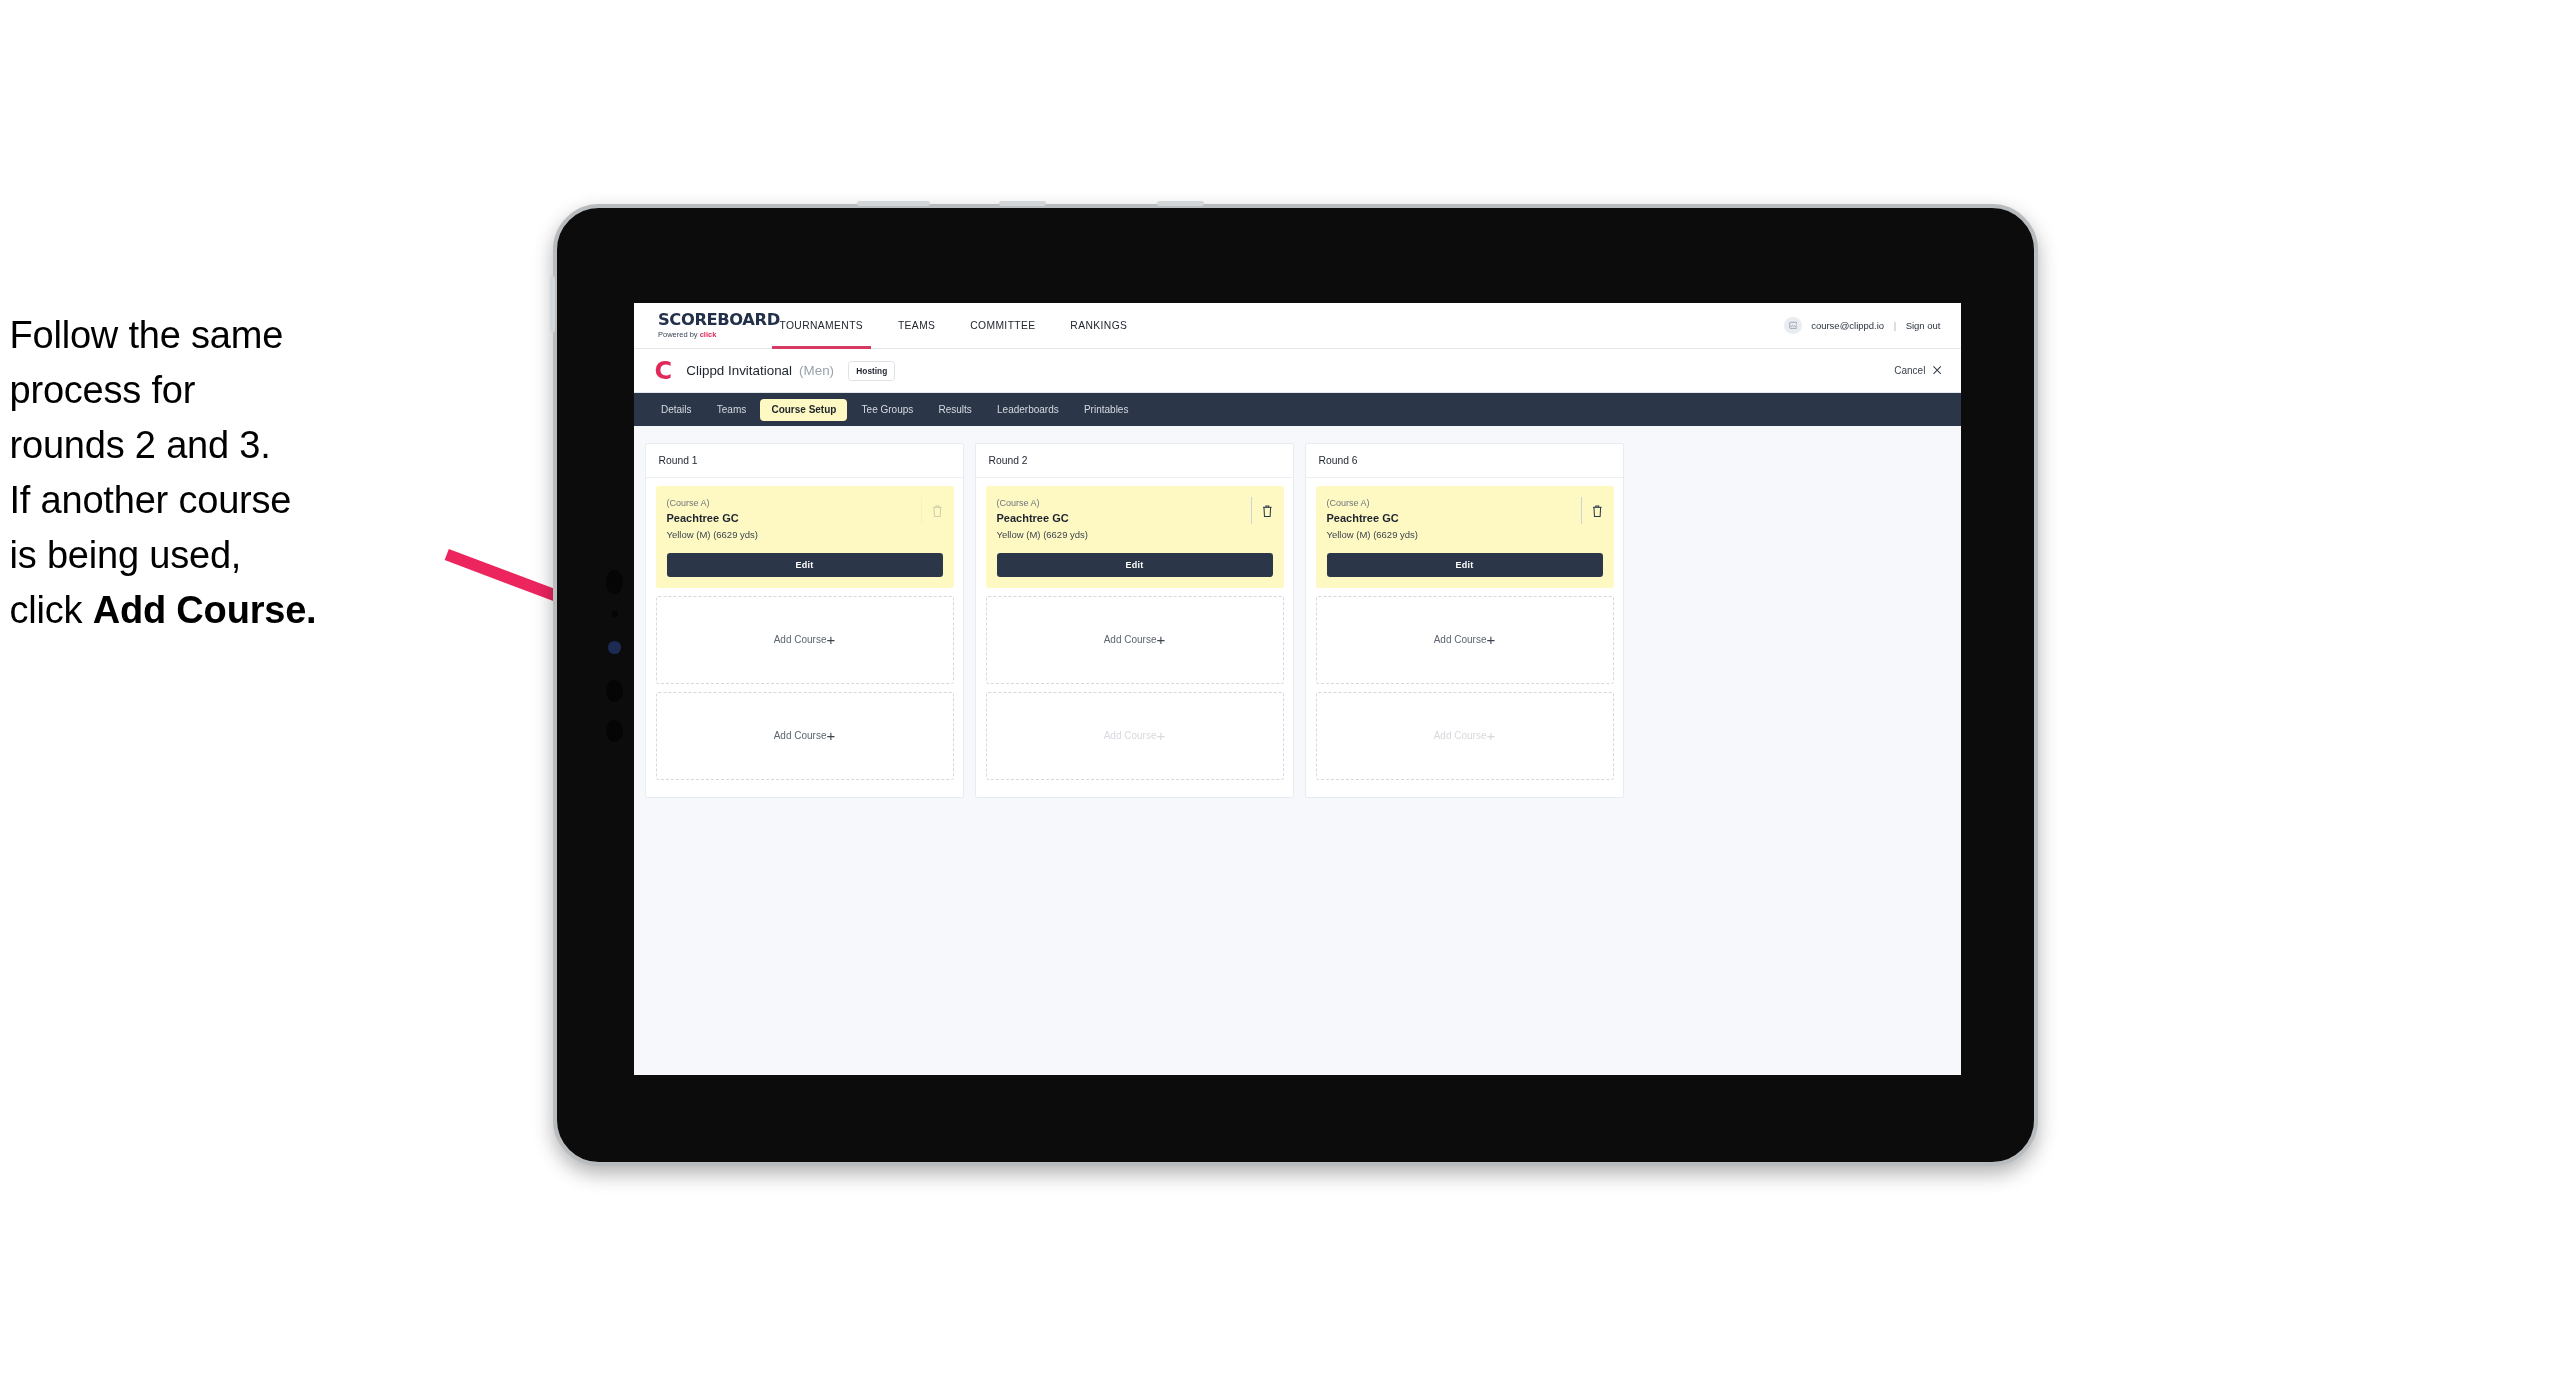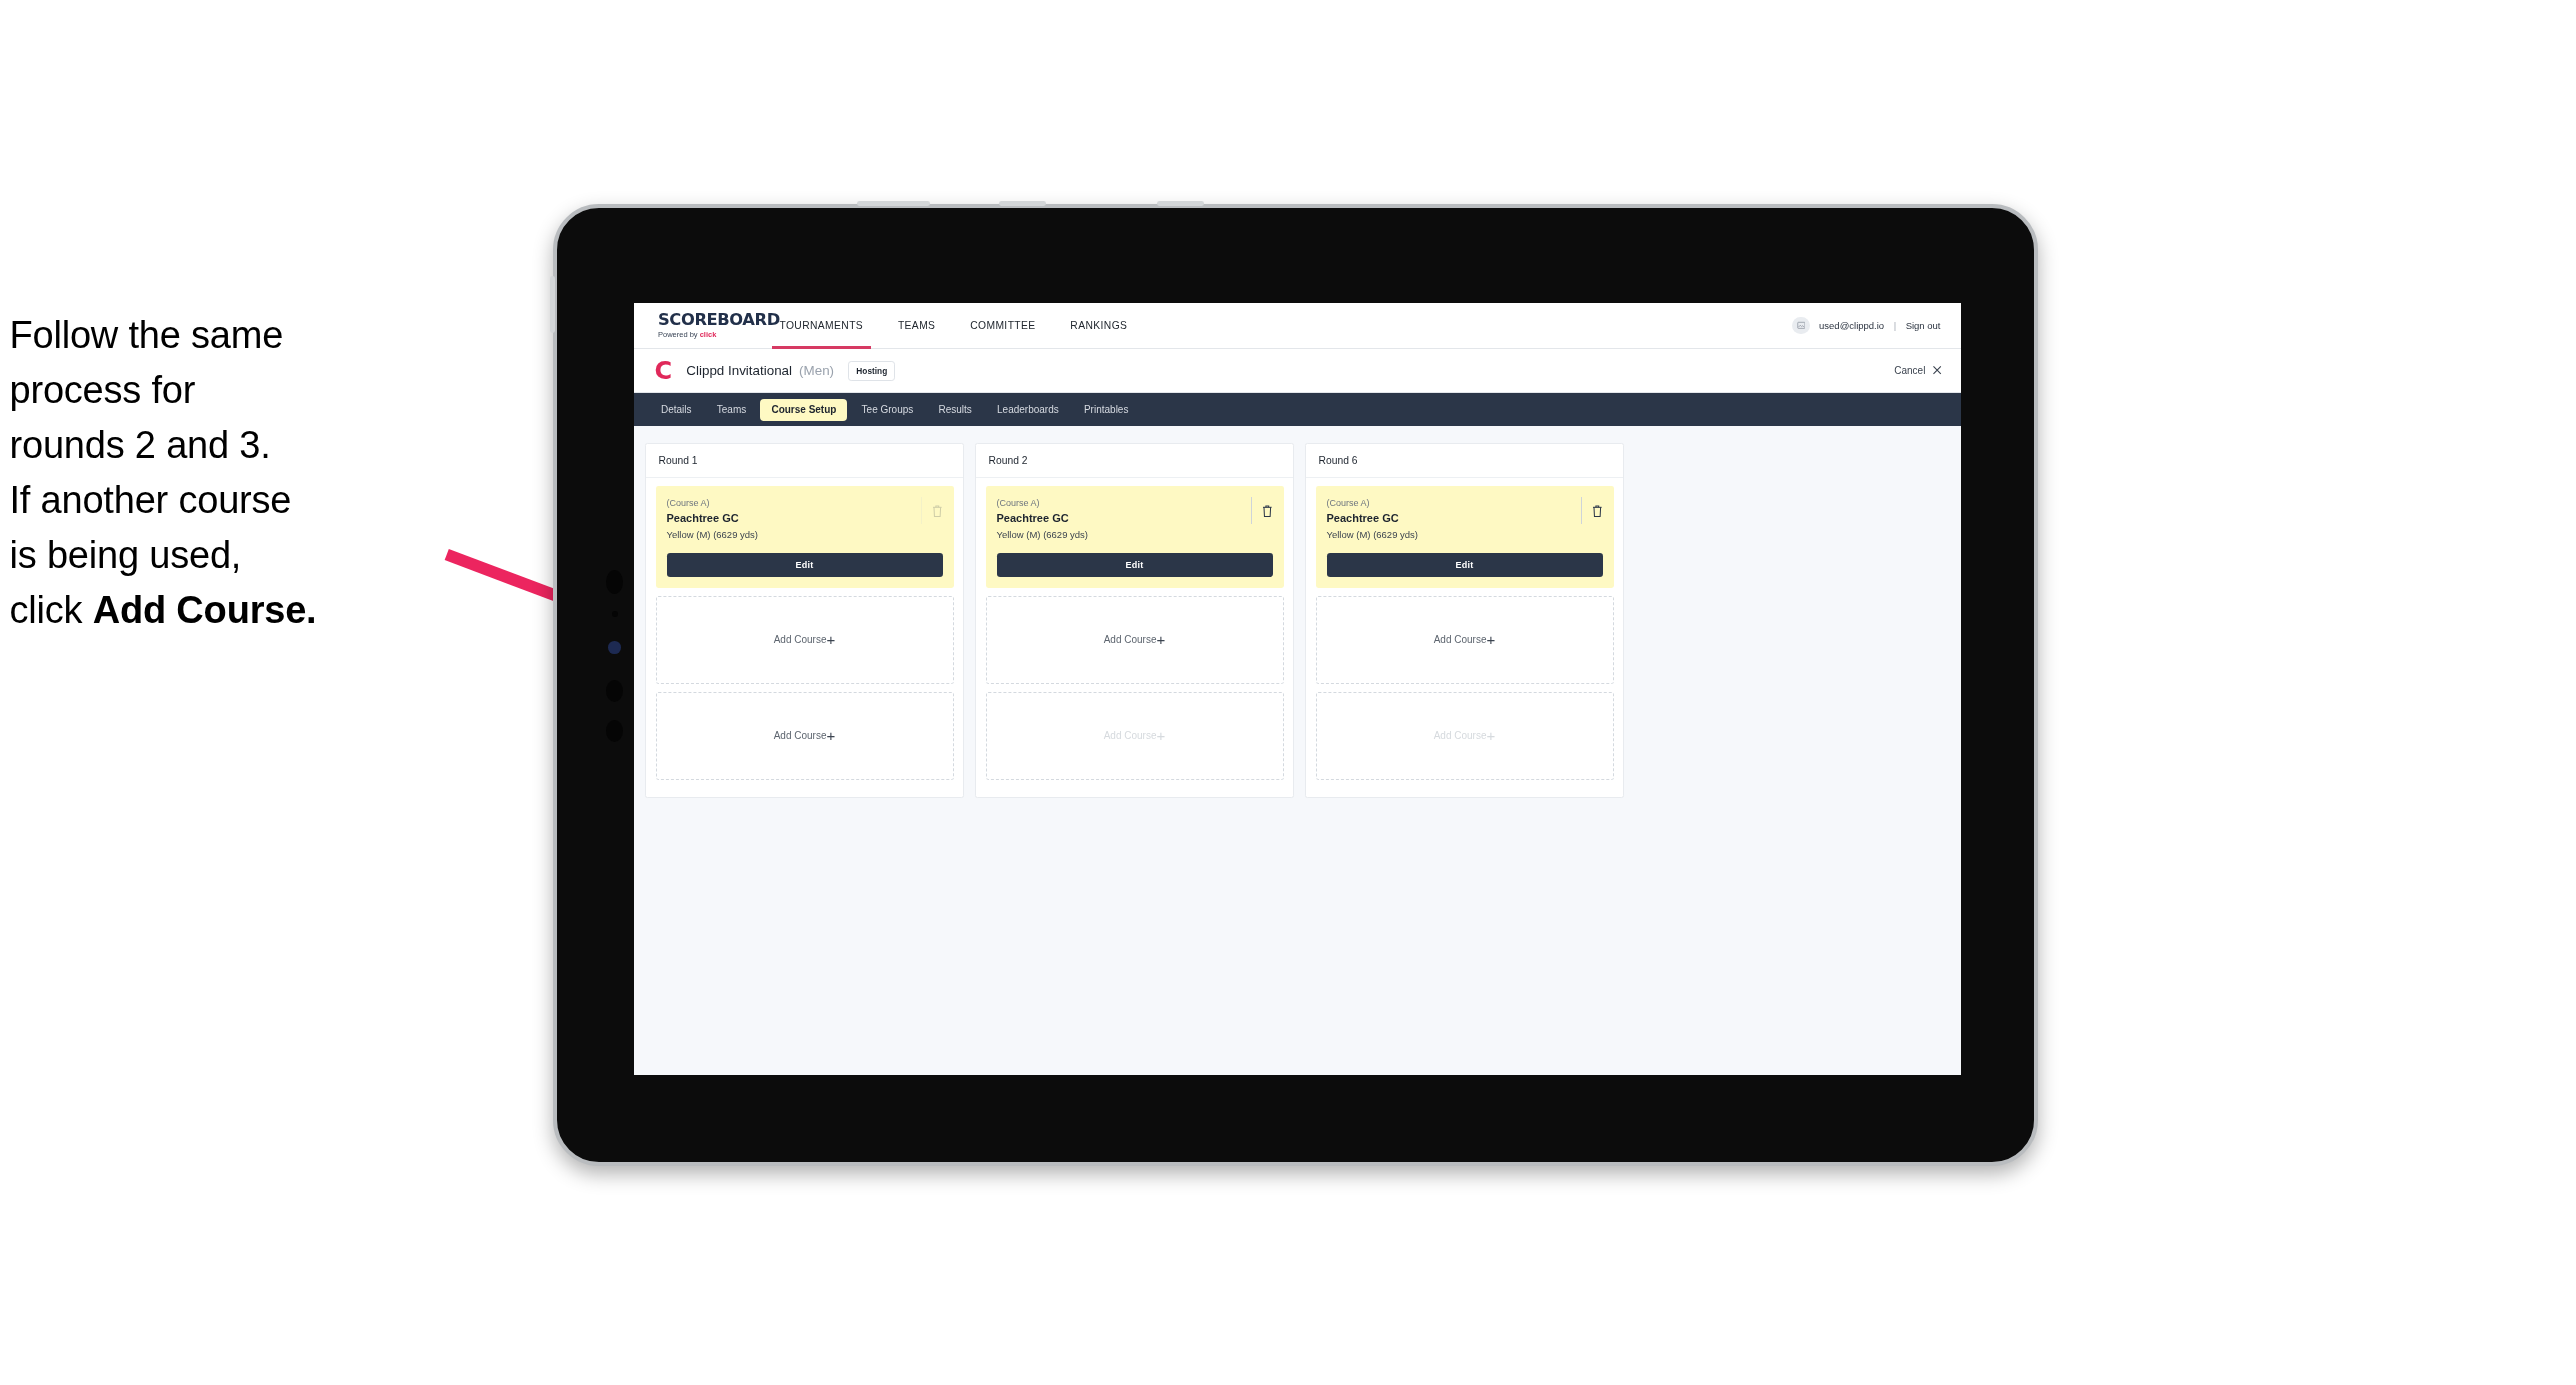--- a/index.html
+++ b/index.html
@@ -225,21 +225,21 @@
             <span>RANKINGS</span>
           </div>
 
         <div id="account">
           <div id="avatar">
             <svg width="8.7" height="8.7" viewBox="0 0 16 16" fill="none" stroke="#8d949f" stroke-width="1.4">
               <rect x="1.4" y="2.4" width="13.2" height="11.2" rx="1.2"></rect>
               <path d="M2.6 11.4 L6 7.8 L8.6 10.4 L10.6 8.6 L13.4 11.4"></path>
             </svg>
           </div>
-          <span>used@clippd.io</span>
+          <span>course@clippd.io</span>
           <span class="sep">|</span>
           <span id="signout">Sign out</span>
         </div>
       </div>
 
       <div id="titlebar">
         <div id="clogo">C</div>
         <div id="tourname">Clippd Invitational</div>
         <div id="gender">(Men)</div>
         <div id="hosting">Hosting</div>

